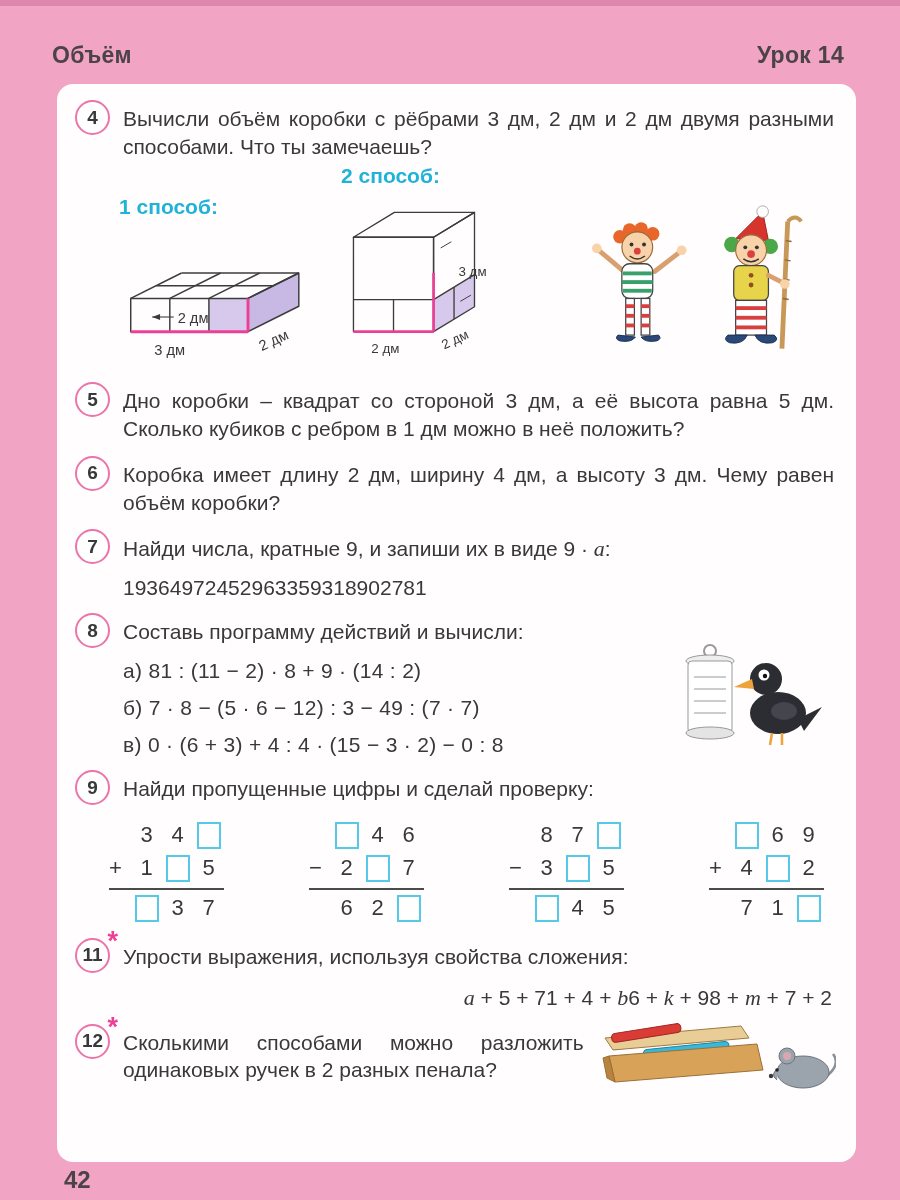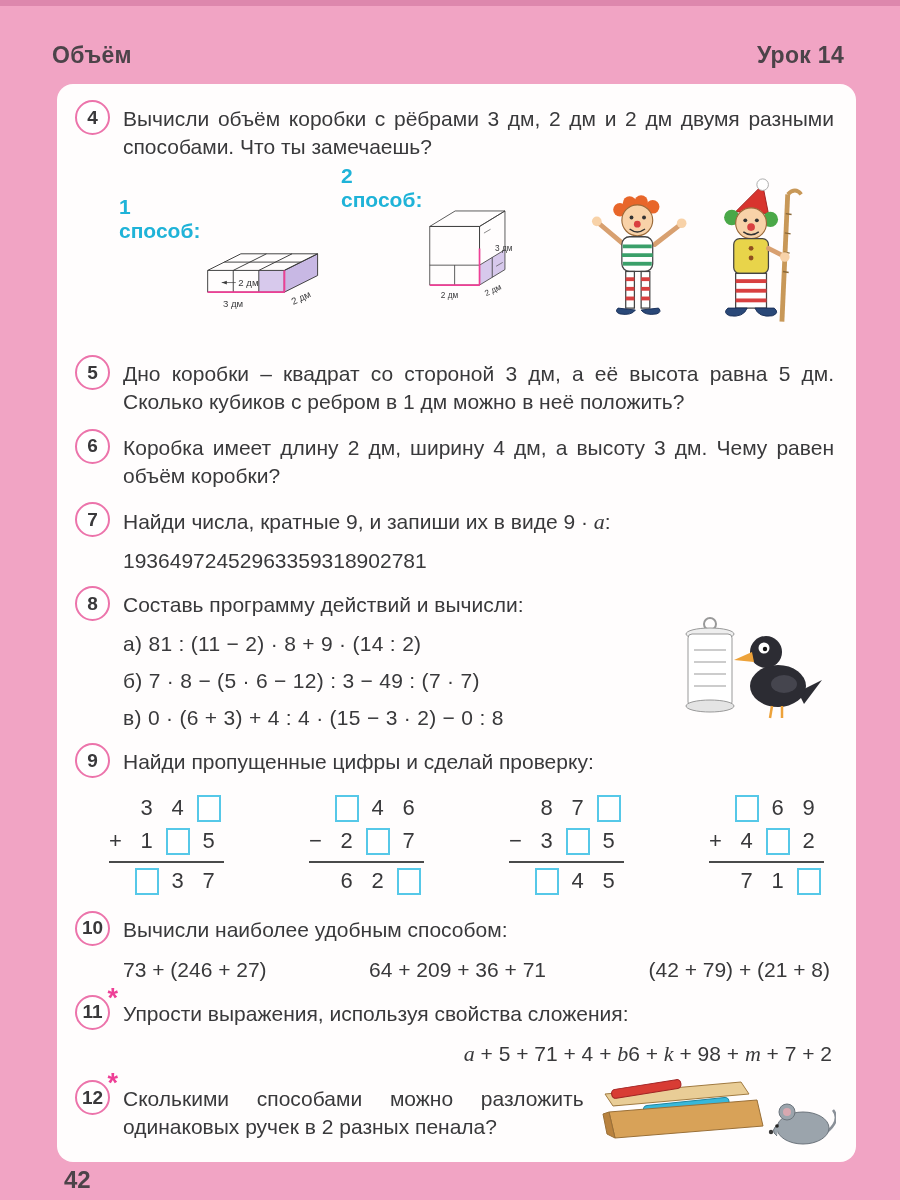--- a/index.html
+++ b/index.html
@@ -12,21 +12,21 @@
   .outer-footer { position:absolute; top:1166px; left:64px; font-size:24px; font-weight:bold; color:#4c4349; }
 
   .task { display:flex; gap:13px; position:relative; margin-bottom:13px; }
   .badge { flex:0 0 auto; width:35px; height:35px; border:2.5px solid #ec74ab; border-radius:50%; display:flex; align-items:center; justify-content:center; font-size:19px; font-weight:bold; color:#39393b; position:relative; background:#fff; }
   .badge .star { position:absolute; top:-12px; right:-10px; color:#ee3f96; font-size:27px; font-weight:bold; line-height:1; }
   .tbody { flex:1; padding-top:5px; min-width:0; }
   .ttext { font-size:21px; line-height:1.32; text-align:justify; color:#39393b; }
   .cyan { color:#1fb3d8; font-weight:bold; font-size:21px; }
 
   .diagram-row { display:flex; align-items:flex-end; margin-top:4px; }
-  .way { display:flex; }
+  .way { display:flex; flex-direction:column; }
   .way1 { width:222px; margin-left:-4px; }
   .way2 { width:192px; }
   .way-label { margin-bottom:3px; }
   .clowns { margin-left:auto; }
 
   .numbers-row { display:flex; margin-top:13px; font-size:21px; padding-right:6px; }
 
   .t8body { position:relative; }
   .expr-line { font-size:21px; margin-top:13px; letter-spacing:.3px; width:560px; }
   .crow { position:absolute; right:4px; top:22px; }
@@ -358,33 +358,20 @@
               <div class="cell op"></div>
               <div class="cell">7</div>
               <div class="cell">1</div>
               <div class="cell box"></div>
             </div>
           </div>
         </div>
     </div>
   </section>
 
-  <section class="task">
-    <div class="badge">
-        <span>10</span>
-      </div>
-    <div class="tbody">
-      <p class="ttext">Вычисли наиболее удобным способом:</p>
-      <div class="exprs-row t10-row">
-          <span>73 + (246 + 27)</span>
-          <span>64 + 209 + 36 + 71</span>
-          <span>(42 + 79) + (21 + 8)</span>
-        </div>
-    </div>
-  </section>
 
   <section class="task">
     <div class="badge">
       <span>11</span>
       <span class="star">*</span>
     </div>
     <div class="tbody">
       <p class="ttext">Упрости выражения, используя свойства сложения:</p>
       <div class="exprs-row t11-row">
           <span><i>a</i> + 5 + 7</span>

